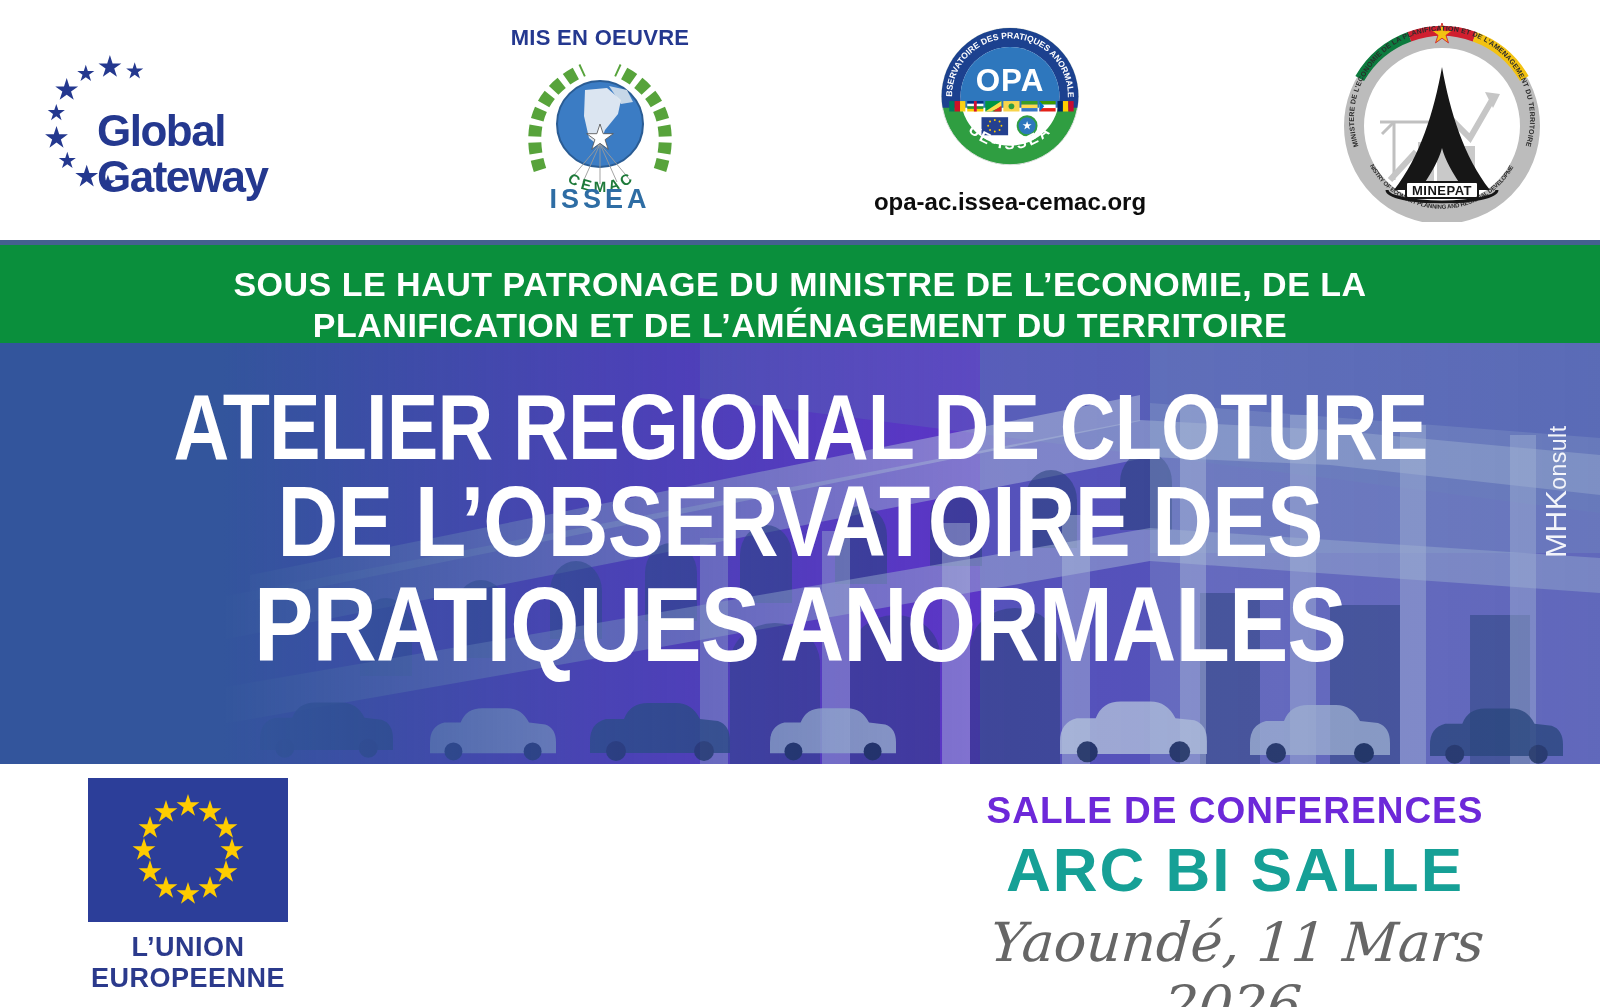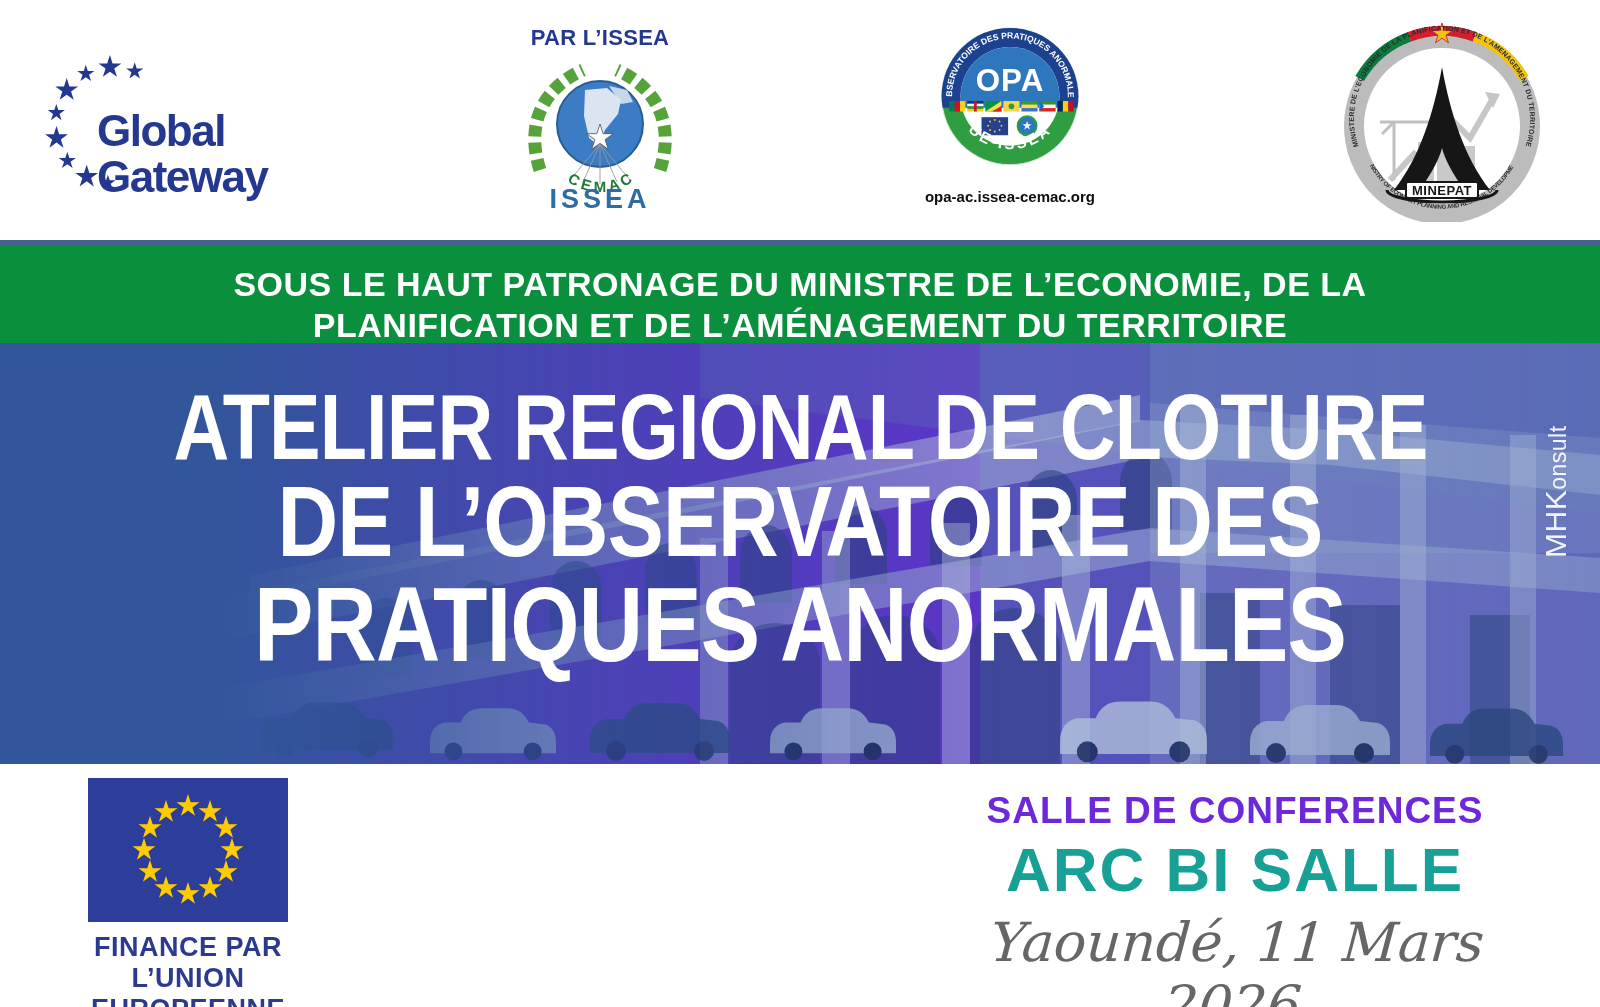--- a/index.html
+++ b/index.html
@@ -5,21 +5,21 @@
   html,body{margin:0;padding:0;background:#ffffff;}
   .poster{position:relative;width:1600px;height:1007px;background:#ffffff;overflow:hidden;
           font-family:"Liberation Sans",sans-serif;}
 
   
   .header{position:absolute;top:0;left:0;width:1600px;height:240px;background:#ffffff;}
   .gg-logo{position:absolute;left:35px;top:45px;width:290px;height:165px;}
   .issea-block{position:absolute;left:470px;top:25px;width:260px;text-align:center;}
   .issea-caption{color:#24388f;font-weight:bold;font-size:22px;line-height:25px;letter-spacing:.3px;}
   .opa-block{position:absolute;left:870px;top:26px;width:280px;text-align:center;}
-  .opa-url{margin-top:10px;color:#0d0d0d;font-weight:bold;font-size:15px;}
+  .opa-url{margin-top:10px;color:#0d0d0d;font-weight:bold;font-size:24px;}
   .minepat-block{position:absolute;left:1342px;top:22px;width:200px;}
 
   
   .divider{position:absolute;top:240px;left:0;width:1600px;height:5px;background:#44618f;}
   .band-green{position:absolute;top:245px;left:0;width:1600px;height:120px;background:#0a8f3c;
               display:flex;flex-direction:column;justify-content:center;}
   .band-green div{color:#ffffff;font-weight:bold;font-size:34px;line-height:41px;letter-spacing:.5px;text-align:center;}
 
   
   .band-blue{position:absolute;top:343px;left:0;width:1600px;height:421px;background:#6d28d9;overflow:hidden;}
@@ -74,21 +74,21 @@
         <use href="#star5" transform="translate(21.5,93.0) scale(12)"></use>
         <use href="#star5" transform="translate(32.3,115.7) scale(9)"></use>
         <use href="#star5" transform="translate(51.7,131.7) scale(12)"></use>
         <use href="#star5" transform="translate(72.9,137.8) scale(8)"></use>
       </g>
       <text x="62" y="101" font-size="44" font-weight="bold" fill="#24388f" letter-spacing="-1.5">Global</text>
       <text x="62" y="147" font-size="44" font-weight="bold" fill="#24388f" letter-spacing="-1.5">Gateway</text>
     </svg>
 
     <div class="issea-block">
-      <div class="issea-caption">PAR L’ISSEA</div>
+      <div class="issea-caption">MIS EN OEUVRE</div>
       <svg width="190" height="160" viewBox="0 0 190 160" style="margin-top:2px">
         <path d="M35,118 C20,72 38,36 78,18" fill="none" stroke="#57a33b" stroke-width="13" stroke-dasharray="11 6"></path>
         <path d="M155,118 C170,72 152,36 112,18" fill="none" stroke="#57a33b" stroke-width="13" stroke-dasharray="11 6"></path>
         <circle cx="95" cy="72" r="43" fill="#3b7cc4" stroke="#2a5c94" stroke-width="2"></circle>
         <path d="M80,38 L102,36 L116,48 L113,62 L100,78 L94,94 L84,86 L79,64 Z" fill="#e9eef4" opacity=".92"></path>
         <path d="M104,34 L122,38 L128,50 L116,52 Z" fill="#dfe7ef" opacity=".85"></path>
         <g stroke="#9a9a9a" stroke-width="1" opacity=".9">
           <line x1="95" y1="92" x2="65" y2="128"></line>
             <line x1="95" y1="92" x2="78" y2="130"></line>
           <line x1="95" y1="92" x2="95" y2="132"></line>
@@ -331,21 +331,20 @@
           <use href="#star5" transform="translate(122,110) scale(12)"></use>
           <use href="#star5" transform="translate(100,116) scale(12)"></use>
           <use href="#star5" transform="translate(78,110) scale(12)"></use>
           <use href="#star5" transform="translate(62,94) scale(12)"></use>
           <use href="#star5" transform="translate(56,72) scale(12)"></use>
           <use href="#star5" transform="translate(62,50) scale(12)"></use>
           <use href="#star5" transform="translate(78,34) scale(12)"></use>
         </g>
       </svg>
       <div class="eu-text">
-        <div>FINANCE PAR</div>
         <div>L’UNION EUROPEENNE</div>
       </div>
     </div>
     <div class="venue">
       <div class="venue-label">SALLE DE CONFERENCES</div>
       <div class="venue-name">ARC BI SALLE</div>
       <div class="venue-date">Yaoundé, 11 Mars 2026</div>
     </div>
   </div>
 

